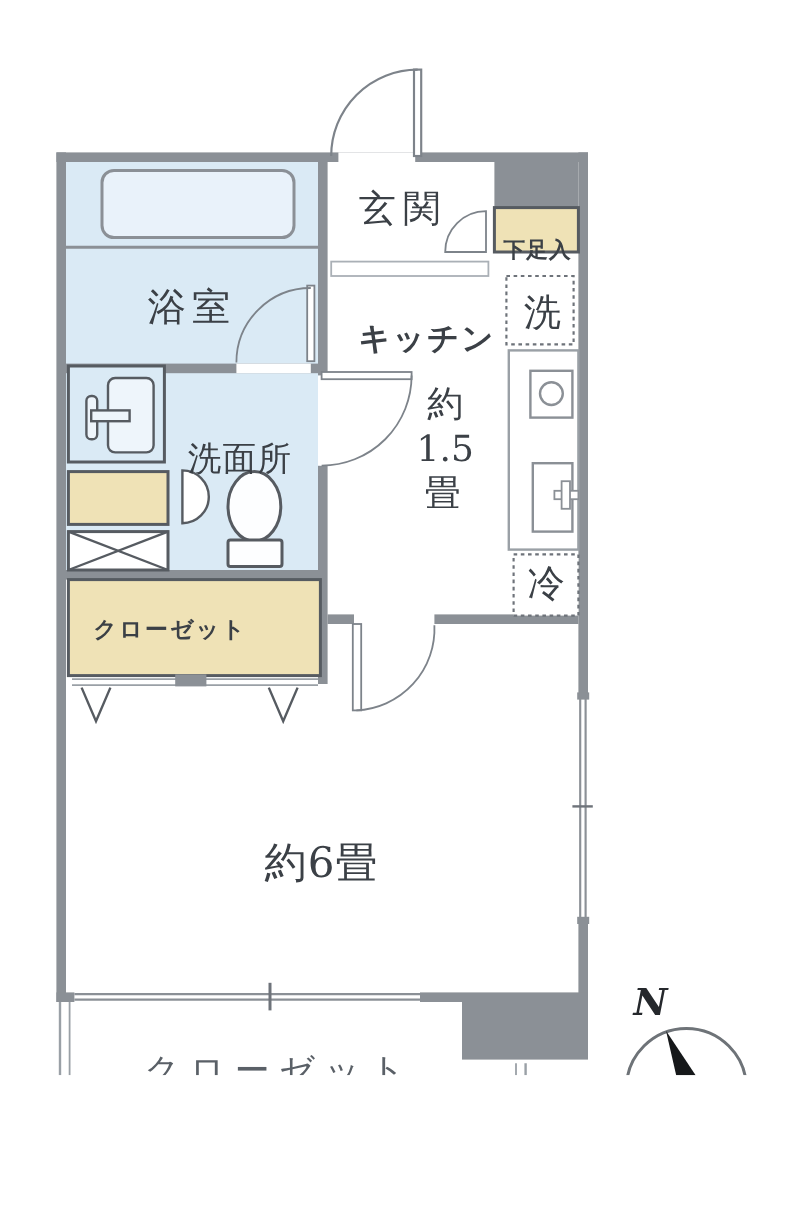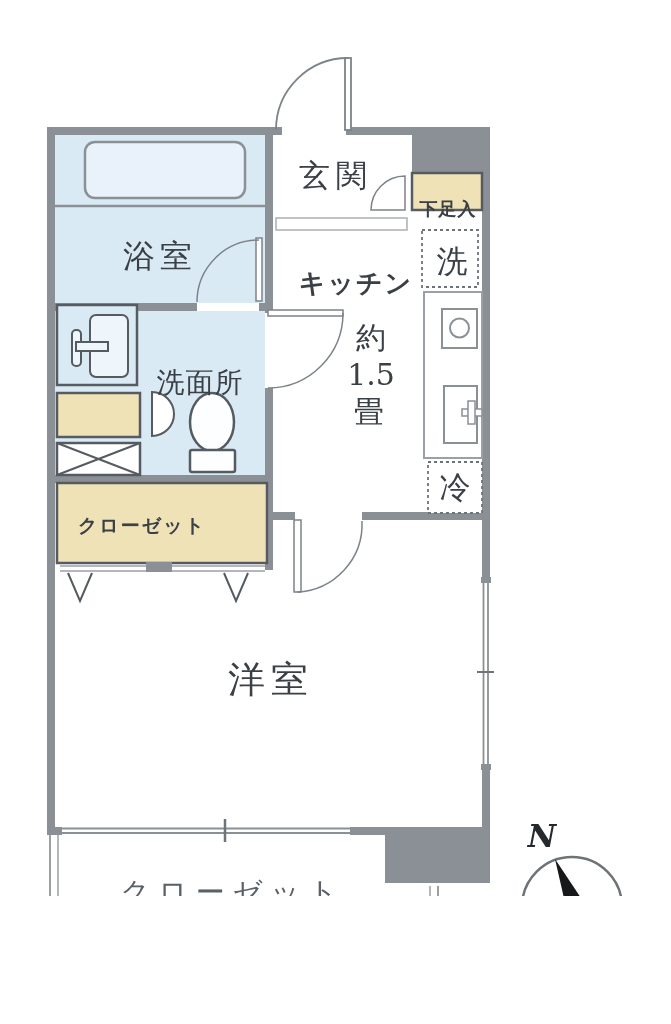--- a/index.html
+++ b/index.html
@@ -129,16 +129,16 @@
   <span class="lbl serif lbl-shoe">下足入</span>
   <span class="lbl serif lbl-bath">浴室</span>
   <span class="lbl serif lbl-wash">洗面所</span>
   <span class="lbl gothic lbl-kitchen">キッチン</span>
   <span class="lbl serif lbl-k-prefix">約</span>
   <span class="lbl serif lbl-k-value">1.5</span>
   <span class="lbl serif lbl-k-unit">畳</span>
   <span class="lbl serif lbl-washer">洗</span>
   <span class="lbl serif lbl-fridge">冷</span>
   <span class="lbl gothic lbl-closet">クローゼット</span>
-  <span class="lbl serif lbl-room1">洋室</span>
+  <span class="lbl serif lbl-room2">約6畳</span>
   <span class="lbl serif lbl-balcony">クローゼット</span>
   <span class="lbl serif lbl-north">N</span>
 </div>
 
 </body></html>

